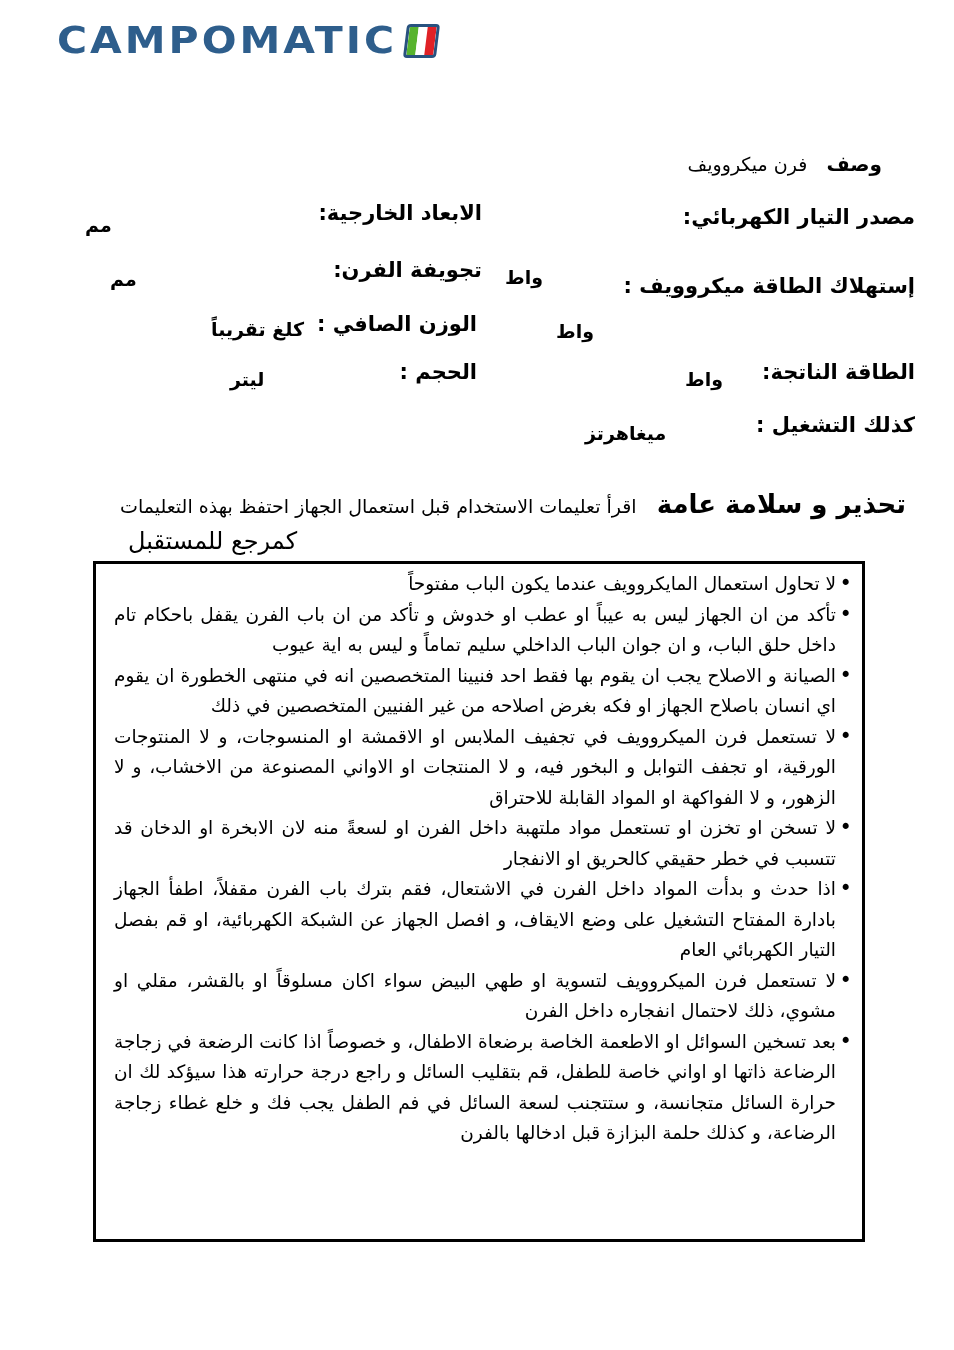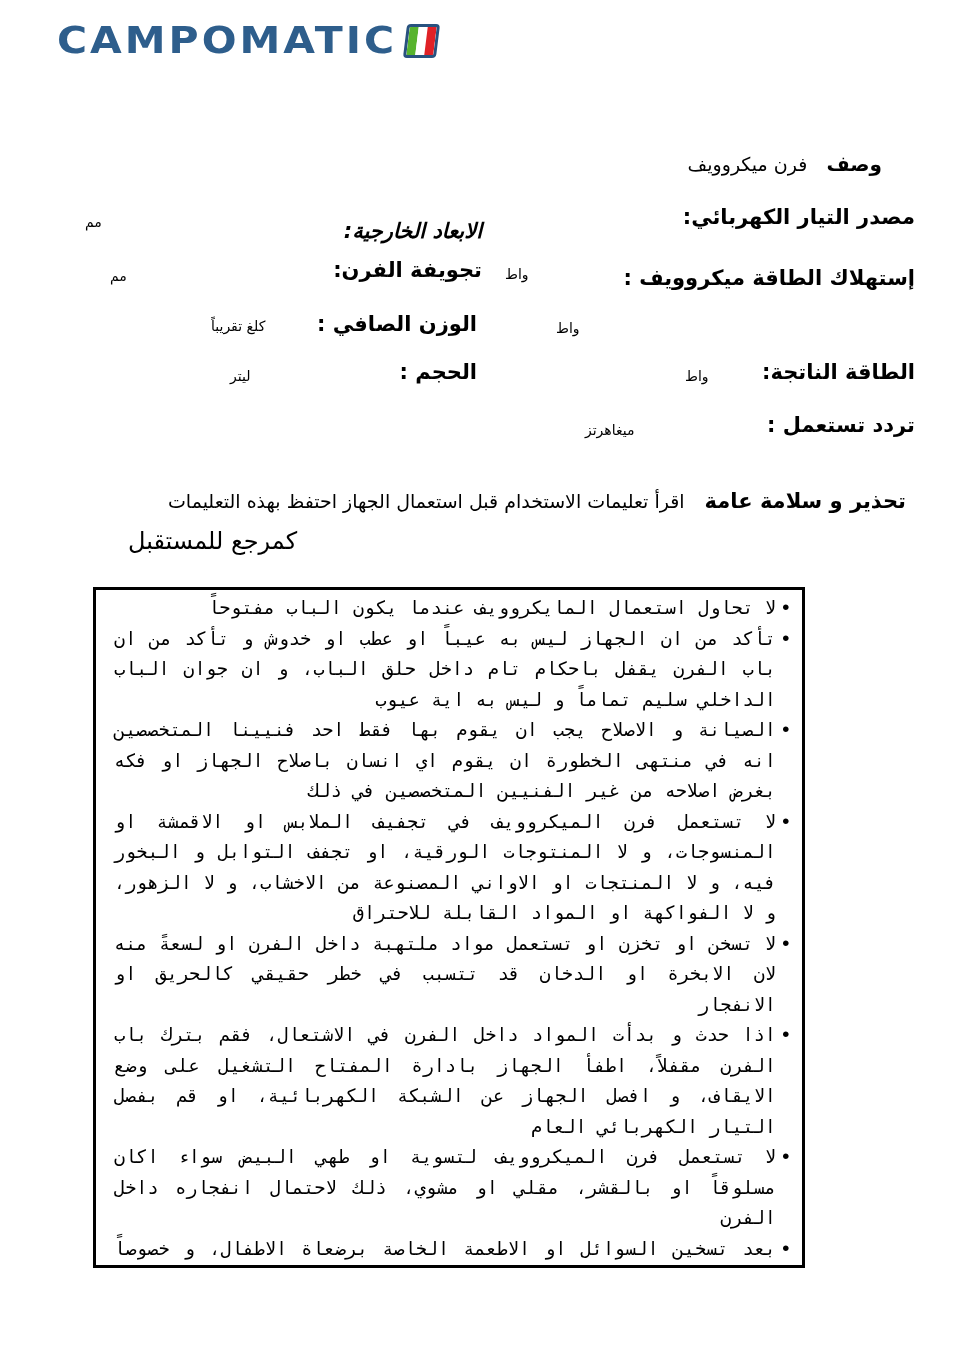--- a/index.html
+++ b/index.html
@@ -41,41 +41,40 @@
     background:#fff;
     box-sizing:border-box;
   }
   .flag .stripe{flex:1;}
   .stripe.green{background:#57b32e;}
   .stripe.white{background:#ffffff;}
   .stripe.red{background:#e02126;}
 
   
   .spec-label{font-size:21px; white-space:nowrap;}
-  .spec-unit{font-size:14px; white-space:nowrap;}
+  .spec-unit{font-size:19px; white-space:nowrap;font-weight:bold;}
   .spec-title{font-size:20px; white-space:nowrap;}
   .spec-title .rest{font-weight:normal; font-size:19px;margin-top:36px;}
 
   
   .warn-line1{
     top:489px; right:70px;
     white-space:nowrap;
     font-size:19px;
   }
-  .warn-line1 .wh{font-size:21px; font-weight:bold; margin-left:14px;margin-top:20px;}
+  .warn-line1 .wh{font-size:26px; font-weight:bold; margin-left:14px;margin-top:20px;}
   .warn-line2{top:527px; left:128px; font-size:24px;}
 
   
   .warn-box{
-    top:587px; left:93px;
-    width:712px; height:681px;
+    top:561px; left:93px;
+    width:772px; height:681px;
     border:3px solid #000;
     box-sizing:border-box;
     overflow:hidden;
-    font-family:Liberation Mono, monospace;
   }
   .warn-list{
     margin:0;
     padding:5px 13px 0 18px;
     list-style:none;
     direction:rtl;
   }
   .warn-list li{
     position:relative;
     padding-right:13px;
@@ -103,38 +102,38 @@
       <span class="stripe red"></span>
     </span>
   </div>
 
   <div class="abs ar spec-title" style="top:152px; right:94px;">
     <span class="b">وصف</span>&nbsp;&nbsp;
     <span class="rest">فرن ميكروويف</span>
   </div>
 
   <span class="abs ar spec-label b" style="top:205px; right:61px;">مصدر التيار الكهربائي:</span>
-  <span class="abs ar spec-label b" style="top:219px; right:494px;font-style:italic;">الابعاد الخارجية:</span>
+  <span class="abs ar spec-label b" style="top:201px; right:494px;">الابعاد الخارجية:</span>
   <span class="abs ar spec-unit" style="top:214px; left:85px;">مم</span>
 
-  <span class="abs ar spec-label b" style="top:266px; right:61px;">إستهلاك الطاقة ميكروويف :</span>
+  <span class="abs ar spec-label b" style="top:274px; right:61px;">إستهلاك الطاقة ميكروويف :</span>
   <span class="abs ar spec-unit" style="top:266px; left:505px;">واط</span>
   <span class="abs ar spec-label b" style="top:258px; right:494px;">تجويفة الفرن:</span>
   <span class="abs ar spec-unit" style="top:268px; left:110px;">مم</span>
 
   <span class="abs ar spec-unit" style="top:320px; left:556px;">واط</span>
   <span class="abs ar spec-label b" style="top:312px; right:499px;">الوزن الصافي :</span>
   <span class="abs ar spec-unit" style="top:318px; left:200px;margin-left:11px;">كلغ تقريباً</span>
 
   <span class="abs ar spec-label b" style="top:360px; right:61px;">الطاقة الناتجة:</span>
   <span class="abs ar spec-unit" style="top:368px; left:685px;">واط</span>
   <span class="abs ar spec-label b" style="top:360px; right:499px;">الحجم :</span>
   <span class="abs ar spec-unit" style="top:368px; left:230px;">ليتر</span>
 
-  <span class="abs ar spec-label b" style="top:413px; right:61px;">تردد تستعمل :</span>
+  <span class="abs ar spec-label b" style="top:413px; right:61px;">كذلك التشغيل :</span>
   <span class="abs ar spec-unit" style="top:422px; left:585px;">ميغاهرتز</span>
 
   <div class="abs ar warn-line1">
     <span class="wh">تحذير و سلامة عامة</span>
     <span>اقرأ تعليمات الاستخدام قبل استعمال الجهاز   احتفظ بهذه التعليمات</span>
   </div>
   <div class="abs ar warn-line2">كمرجع للمستقبل</div>
 
   <div class="abs warn-box">
     <ul class="warn-list">

